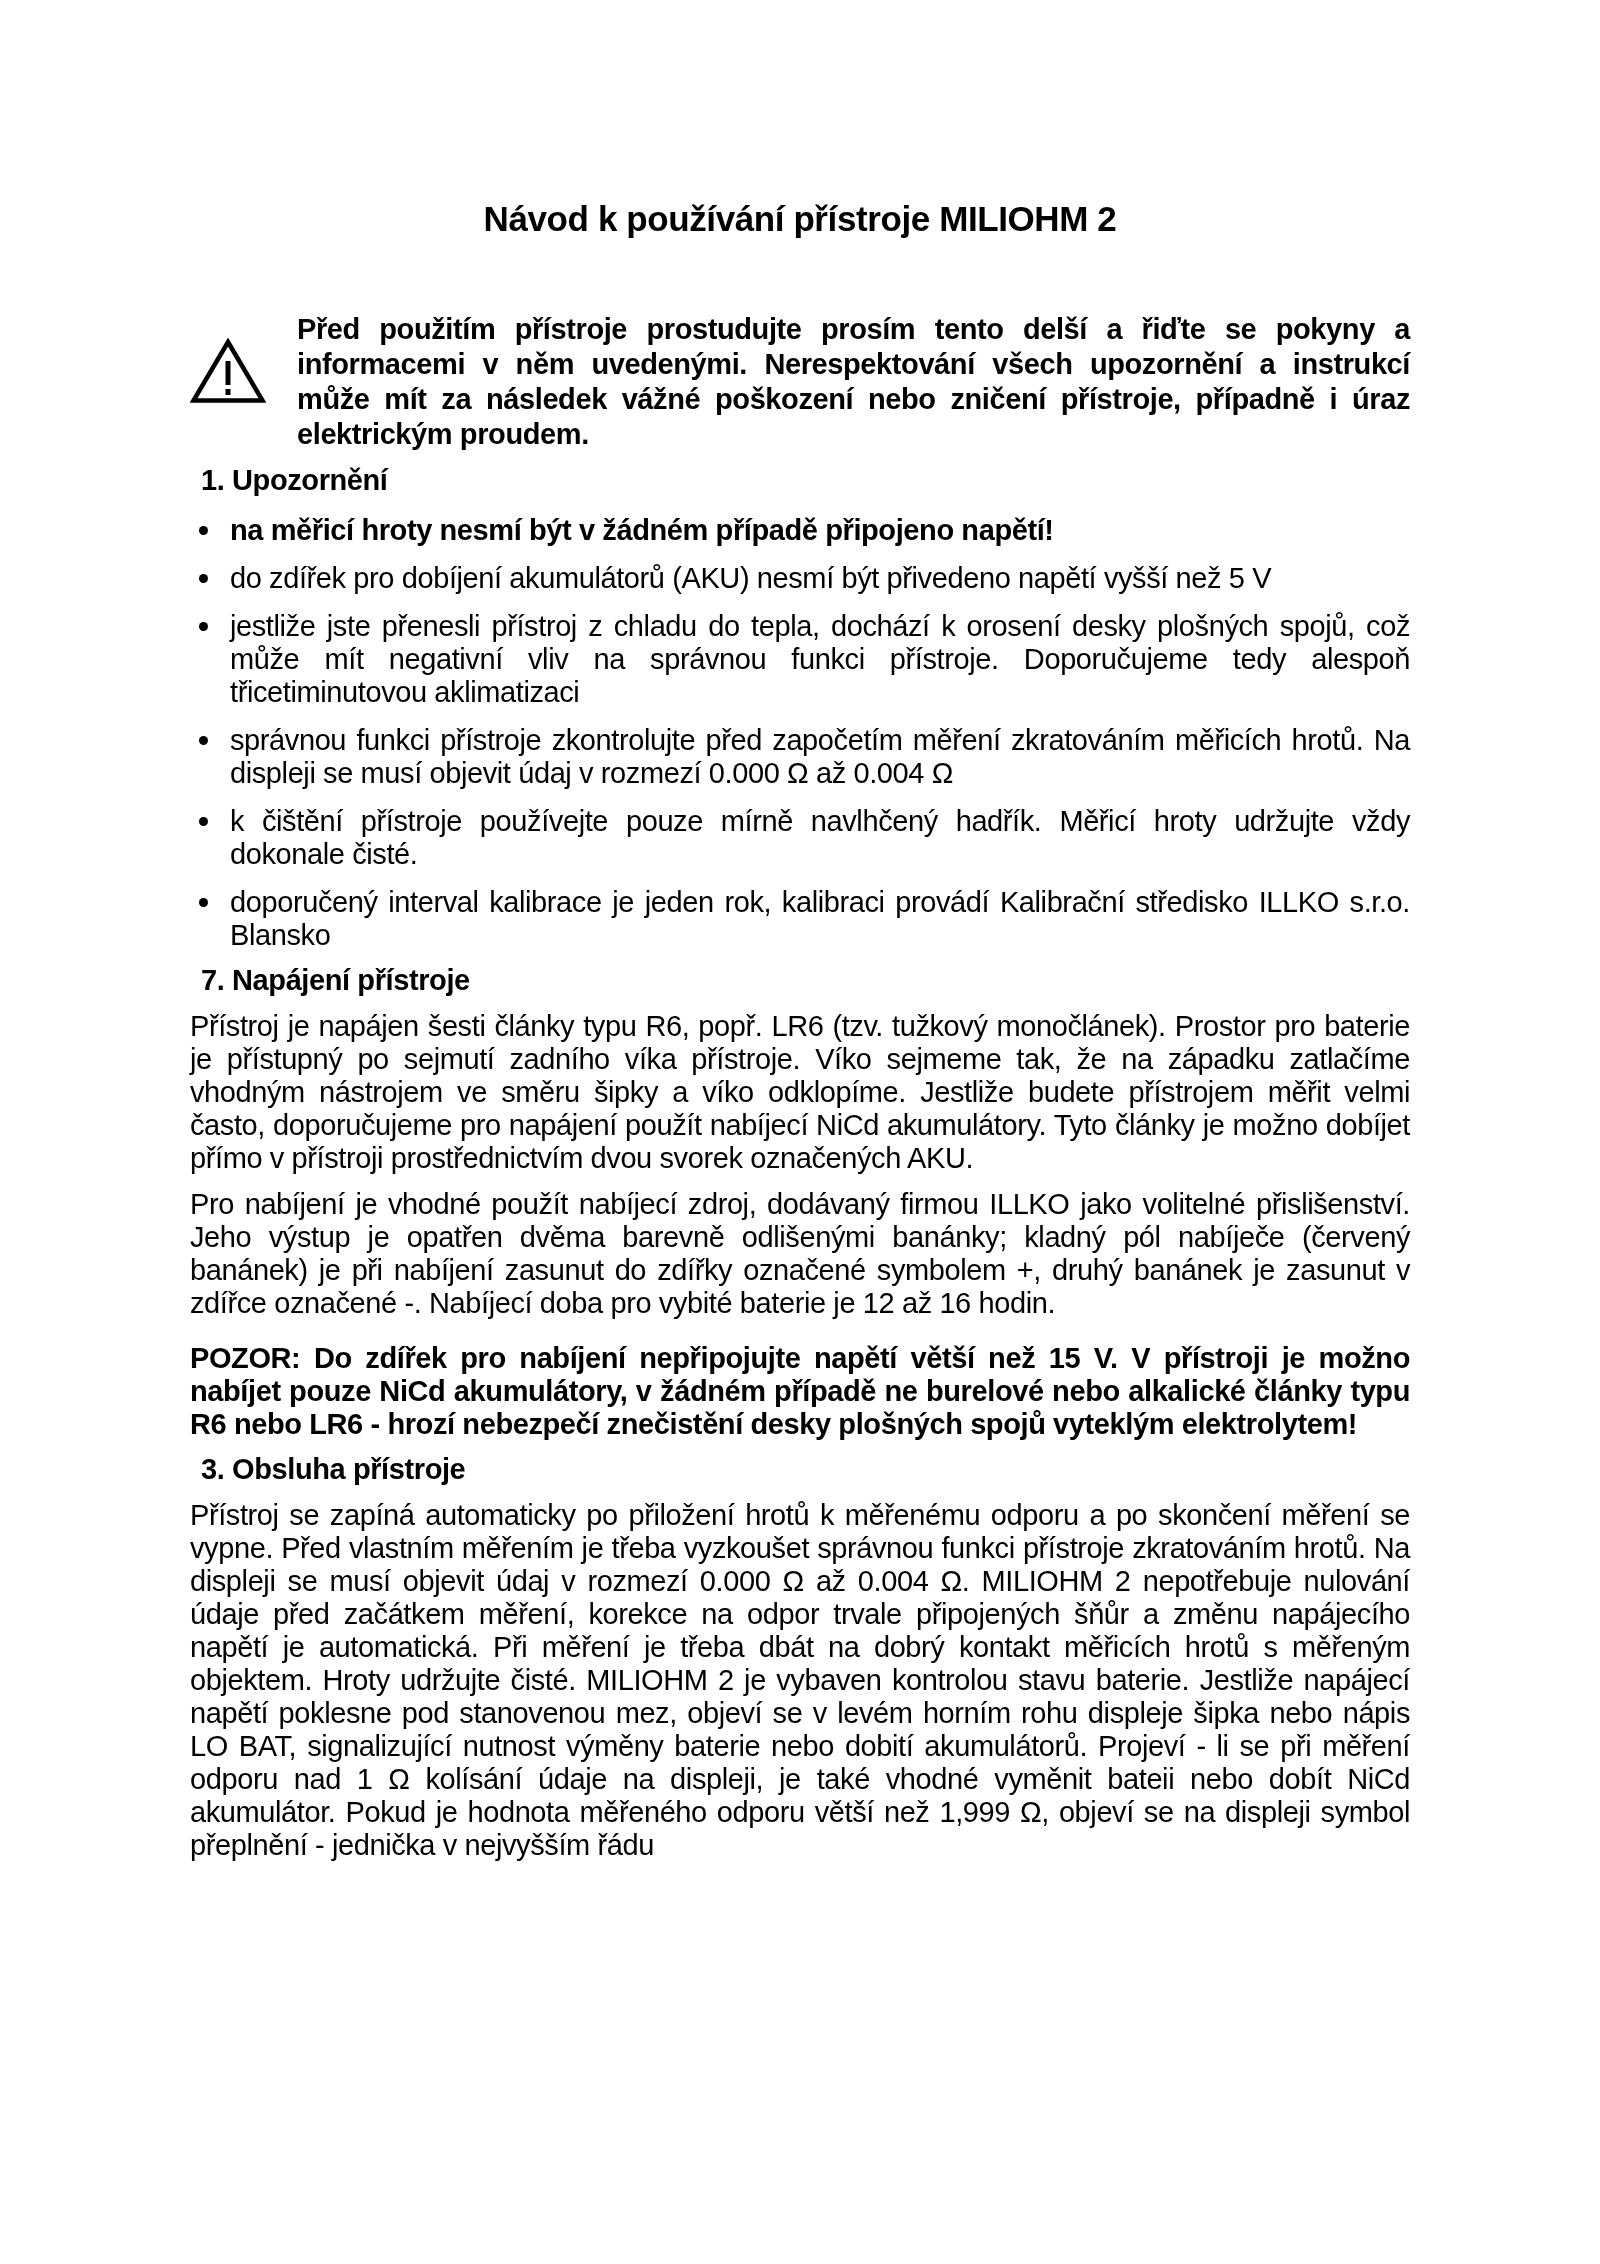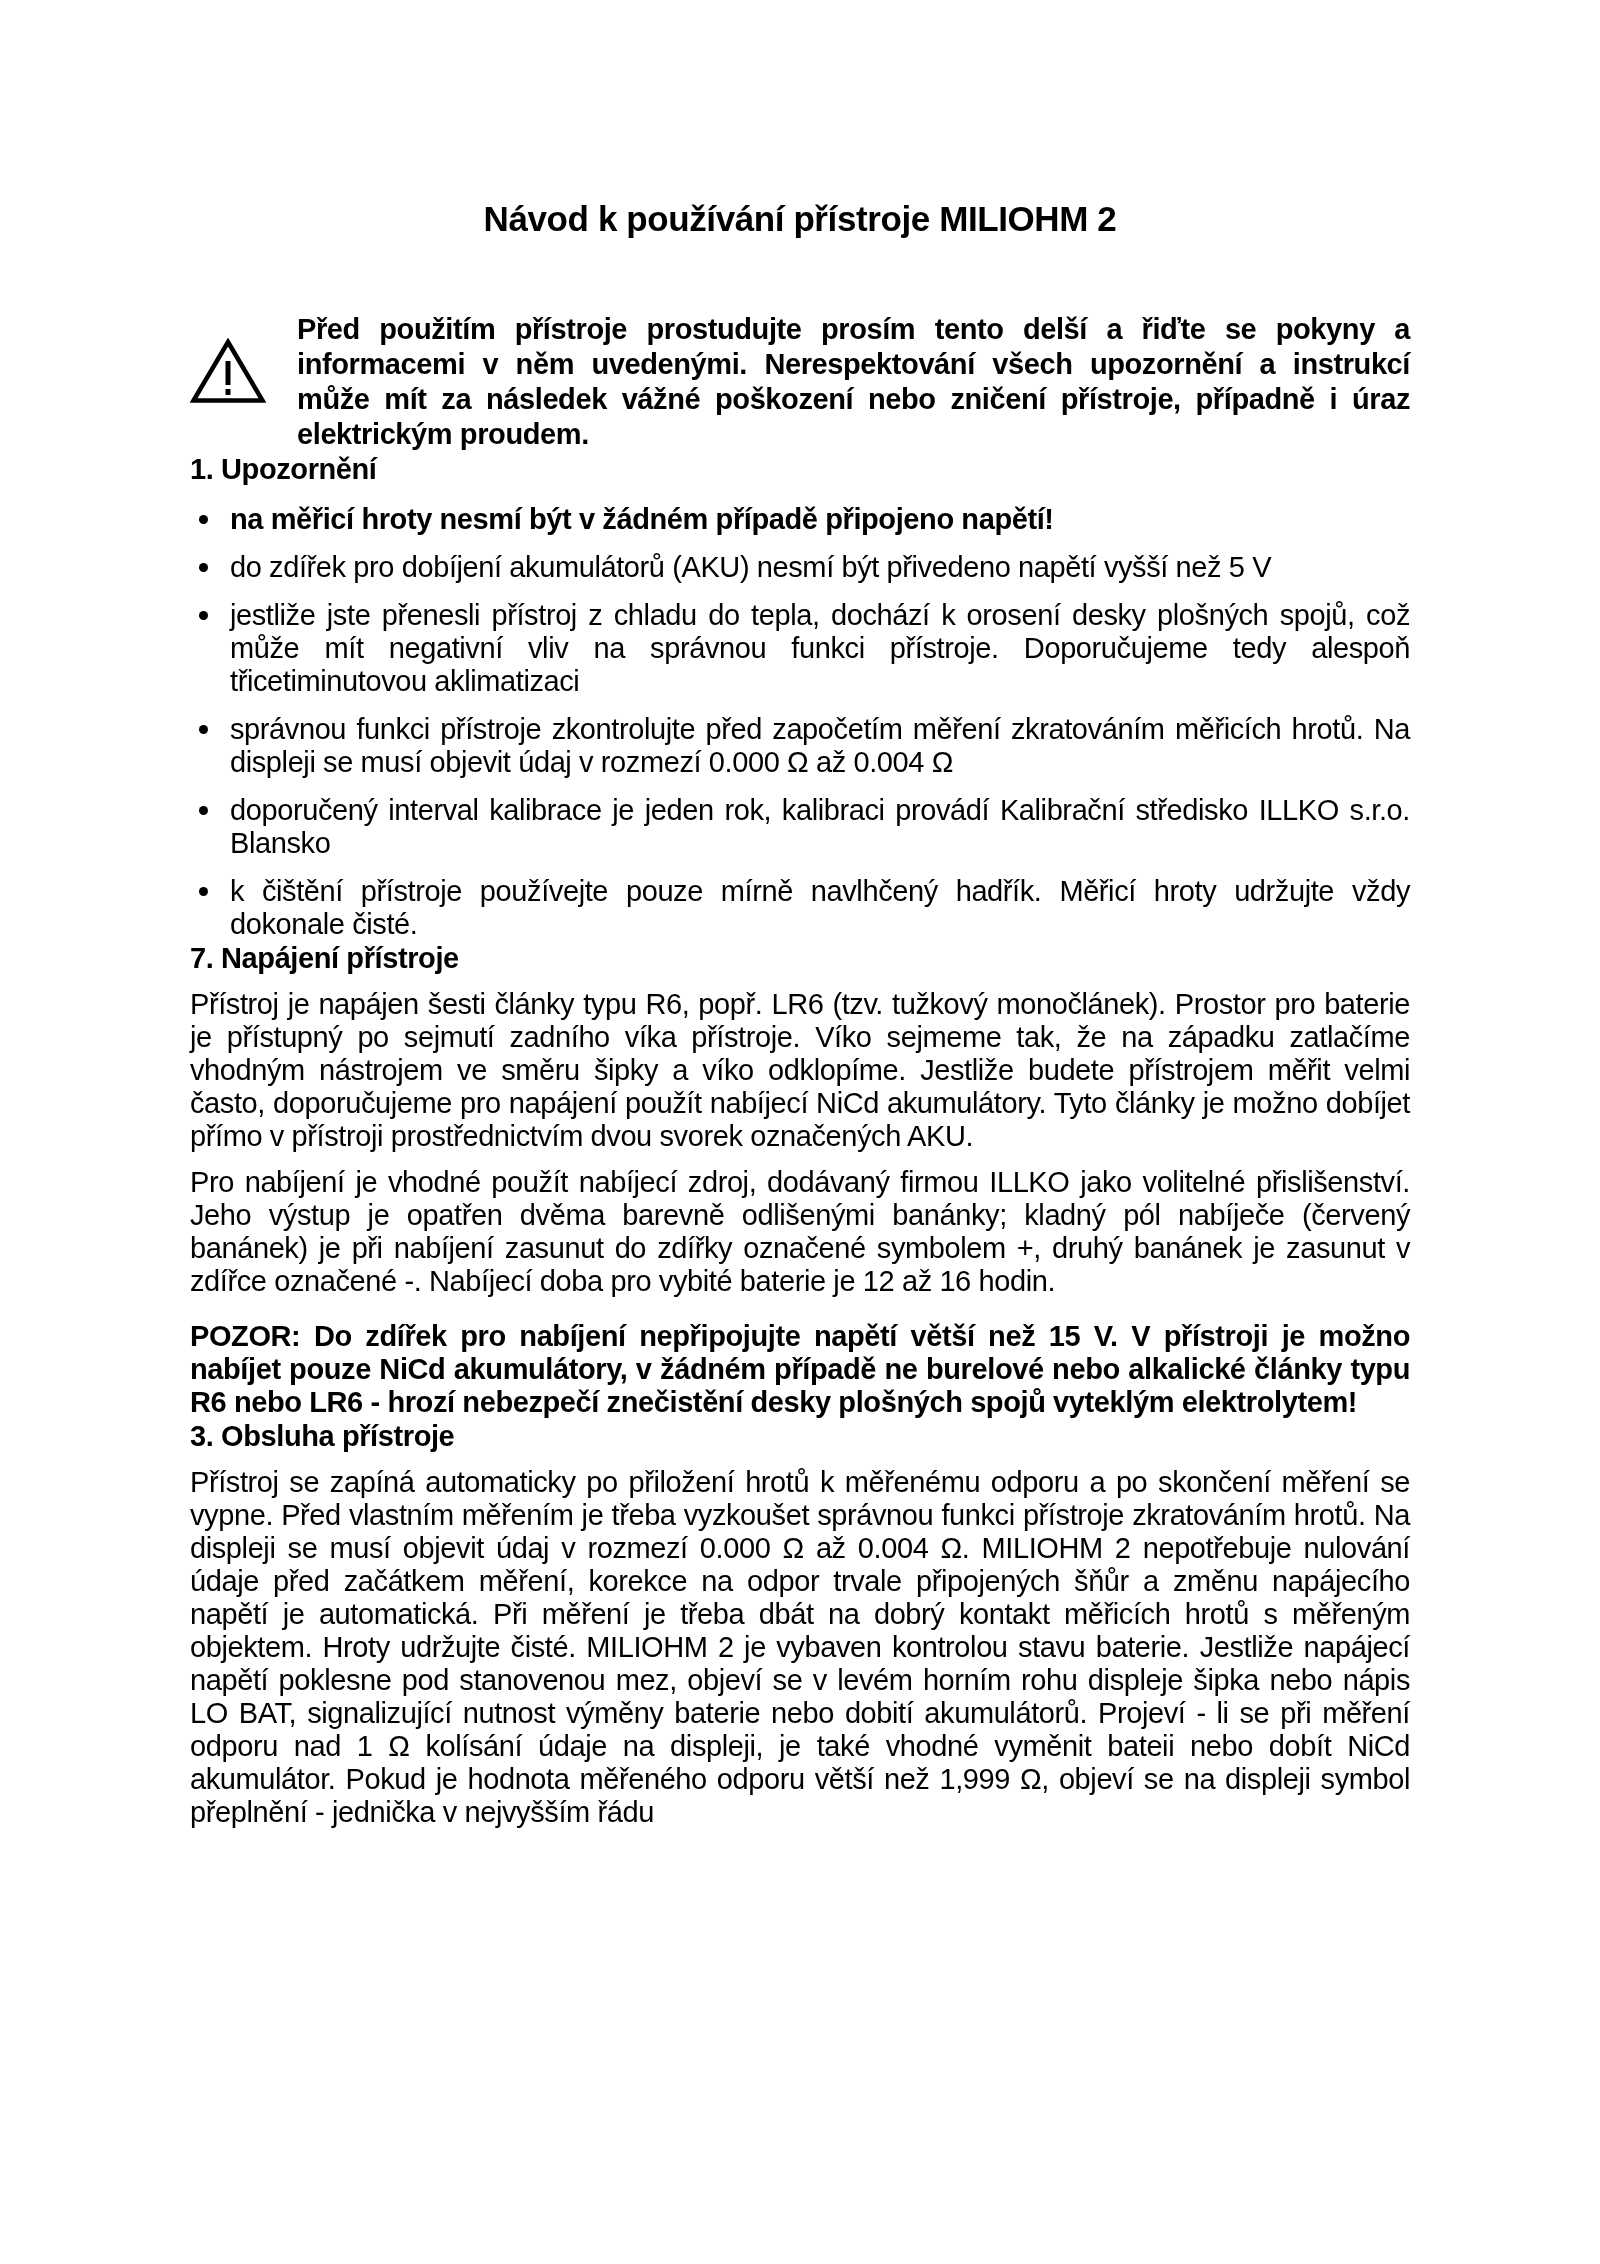--- a/index.html
+++ b/index.html
@@ -35,21 +35,21 @@
     padding-top: 26px;
   }
   .warning-text {
     flex: 1 1 auto;
     font-size: 29px;
     line-height: 35px;
     font-weight: bold;
     text-align: justify;
   }
   h2.sec-heading {
-    margin: 0;
+    margin: 11px;
     font-size: 29px;
     line-height: 34px;
     font-weight: bold;
   }
   .h-sec1 { margin-top: 64px; }
   .h-sec2 { margin-top: 60px; }
   .h-sec3 { margin-top: 72px; }
   ul.bullet-list {
     list-style: none;
     margin: 16px 0 0 0;
@@ -118,25 +118,25 @@
     <li>
       <span class="dot"></span>
       <span>jestliže jste přenesli přístroj z chladu do tepla,  dochází k orosení desky plošných spojů, což může mít negativní vliv na správnou funkci přístroje.  Doporučujeme tedy alespoň třicetiminutovou aklimatizaci</span>
     </li>
     <li>
       <span class="dot"></span>
       <span>správnou funkci přístroje zkontrolujte před započetím  měření zkratováním měřicích hrotů. Na displeji se musí  objevit údaj v rozmezí 0.000 Ω až 0.004 Ω</span>
     </li>
     <li>
       <span class="dot"></span>
-      <span>doporučený interval kalibrace je jeden rok, kalibraci provádí Kalibrační středisko ILLKO s.r.o. Blansko</span>
+      <span>k čištění přístroje používejte pouze mírně navlhčený hadřík. Měřicí hroty udržujte vždy dokonale čisté.</span>
     </li>
     <li>
       <span class="dot"></span>
-      <span>k čištění přístroje používejte pouze mírně navlhčený hadřík. Měřicí hroty udržujte vždy dokonale čisté.</span>
+      <span>doporučený interval kalibrace je jeden rok, kalibraci provádí Kalibrační středisko ILLKO s.r.o. Blansko</span>
     </li>
   </ul>
 
   <h2 class="sec-heading h-sec2">7. Napájení přístroje</h2>
 
   <p class="body-par">Přístroj je napájen šesti články typu R6, popř. LR6 (tzv. tužkový monočlánek). Prostor pro baterie je přístupný po sejmutí zadního víka přístroje. Víko sejmeme tak, že na západku zatlačíme vhodným nástrojem ve směru šipky a víko odklopíme. Jestliže budete přístrojem měřit velmi často, doporučujeme pro napájení použít nabíjecí NiCd akumulátory. Tyto články je možno dobíjet přímo v přístroji prostřednictvím dvou svorek označených AKU.</p>
 
   <p class="body-par">Pro nabíjení je vhodné použít nabíjecí zdroj, dodávaný firmou ILLKO jako volitelné přislišenství. Jeho výstup je opatřen dvěma barevně odlišenými banánky; kladný pól nabíječe (červený banánek) je při nabíjení zasunut do zdířky označené symbolem +, druhý banánek je zasunut v zdířce označené -. Nabíjecí doba pro vybité baterie je 12 až 16 hodin.</p>
 
   <p class="body-par pozor-par">POZOR: Do zdířek pro nabíjení nepřipojujte  napětí větší než 15 V. V přístroji je možno  nabíjet pouze NiCd akumulátory, v žádném  případě ne burelové nebo alkalické články typu  R6 nebo LR6 - hrozí nebezpečí znečistění desky  plošných spojů vyteklým elektrolytem!</p>

